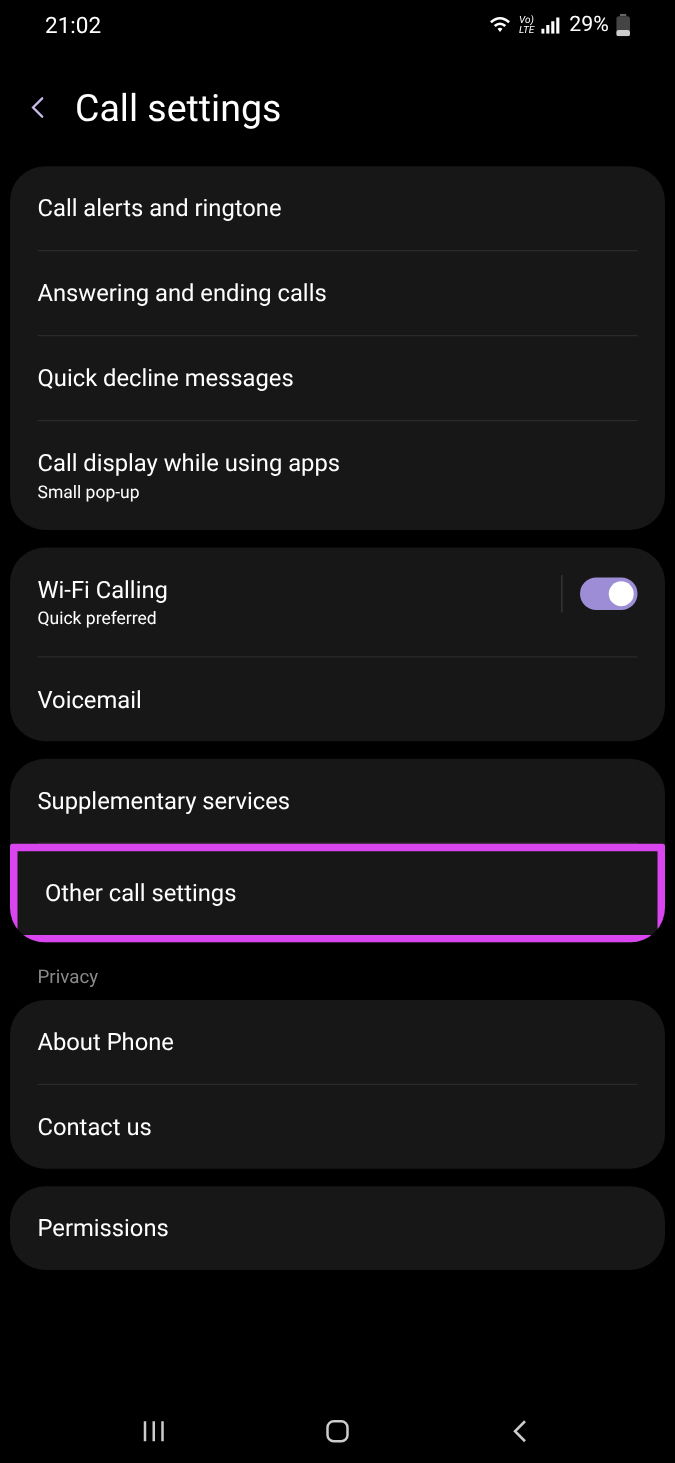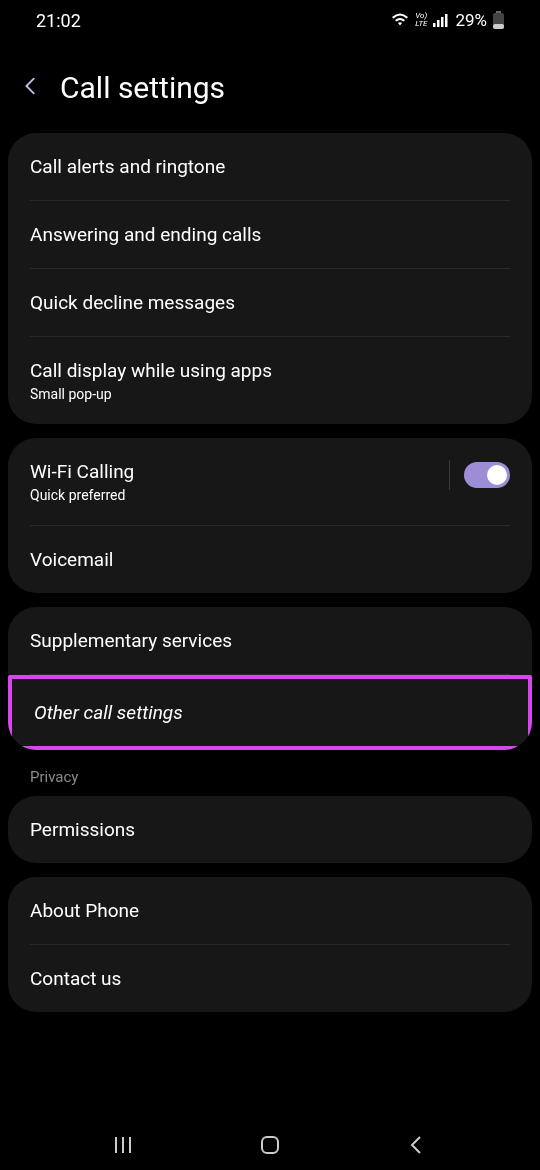--- a/index.html
+++ b/index.html
@@ -116,23 +116,22 @@
       top: 3px;
       right: 3px;
     }
     .section-label {
       font-size: 15px;
       color: #8a8a8a;
       padding: 4px 22px 10px 22px;
       margin-top: 12px;
     }
     .highlight-box {
-      border: 4px solid #d946ef;
+      border: 6px solid #d946ef;
       border-radius: 2px;
-      font-style: italic;
     }
     .nav-bar {
       position: absolute;
       bottom: 0;
       left: 0;
       right: 0;
       height: 50px;
       display: flex;
       justify-content: space-around;
       align-items: center;
@@ -252,38 +251,38 @@
       <div class="item">
         <div class="item-text">
             <div class="item-title">Other call settings</div>
           </div>
       </div>
     </div>
   </div>
 
   <div class="section-label">Privacy</div>
 
+  <div class="card">
+    <div class="item">
+      <div class="item-text">
+          <div class="item-title">About Phone</div>
+        </div>
+    </div>
+    <div class="divider"></div>
+    <div class="item">
+      <div class="item-text">
+          <div class="item-title">Contact us</div>
+        </div>
+    </div>
+  </div>
+
   <div class="card card-sm">
     <div class="item">
       <div class="item-text">
           <div class="item-title">Permissions</div>
-        </div>
-    </div>
-  </div>
-
-  <div class="card">
-    <div class="item">
-      <div class="item-text">
-          <div class="item-title">About Phone</div>
-        </div>
-    </div>
-    <div class="divider"></div>
-    <div class="item">
-      <div class="item-text">
-          <div class="item-title">Contact us</div>
         </div>
     </div>
   </div>
 
 </div>
 
 <div class="nav-bar">
   <div class="nav-btn">
     <svg width="22" height="22" viewBox="0 0 22 22">
         <line x1="4" y1="3" x2="4" y2="19" stroke="#ccc" stroke-width="2"></line>

